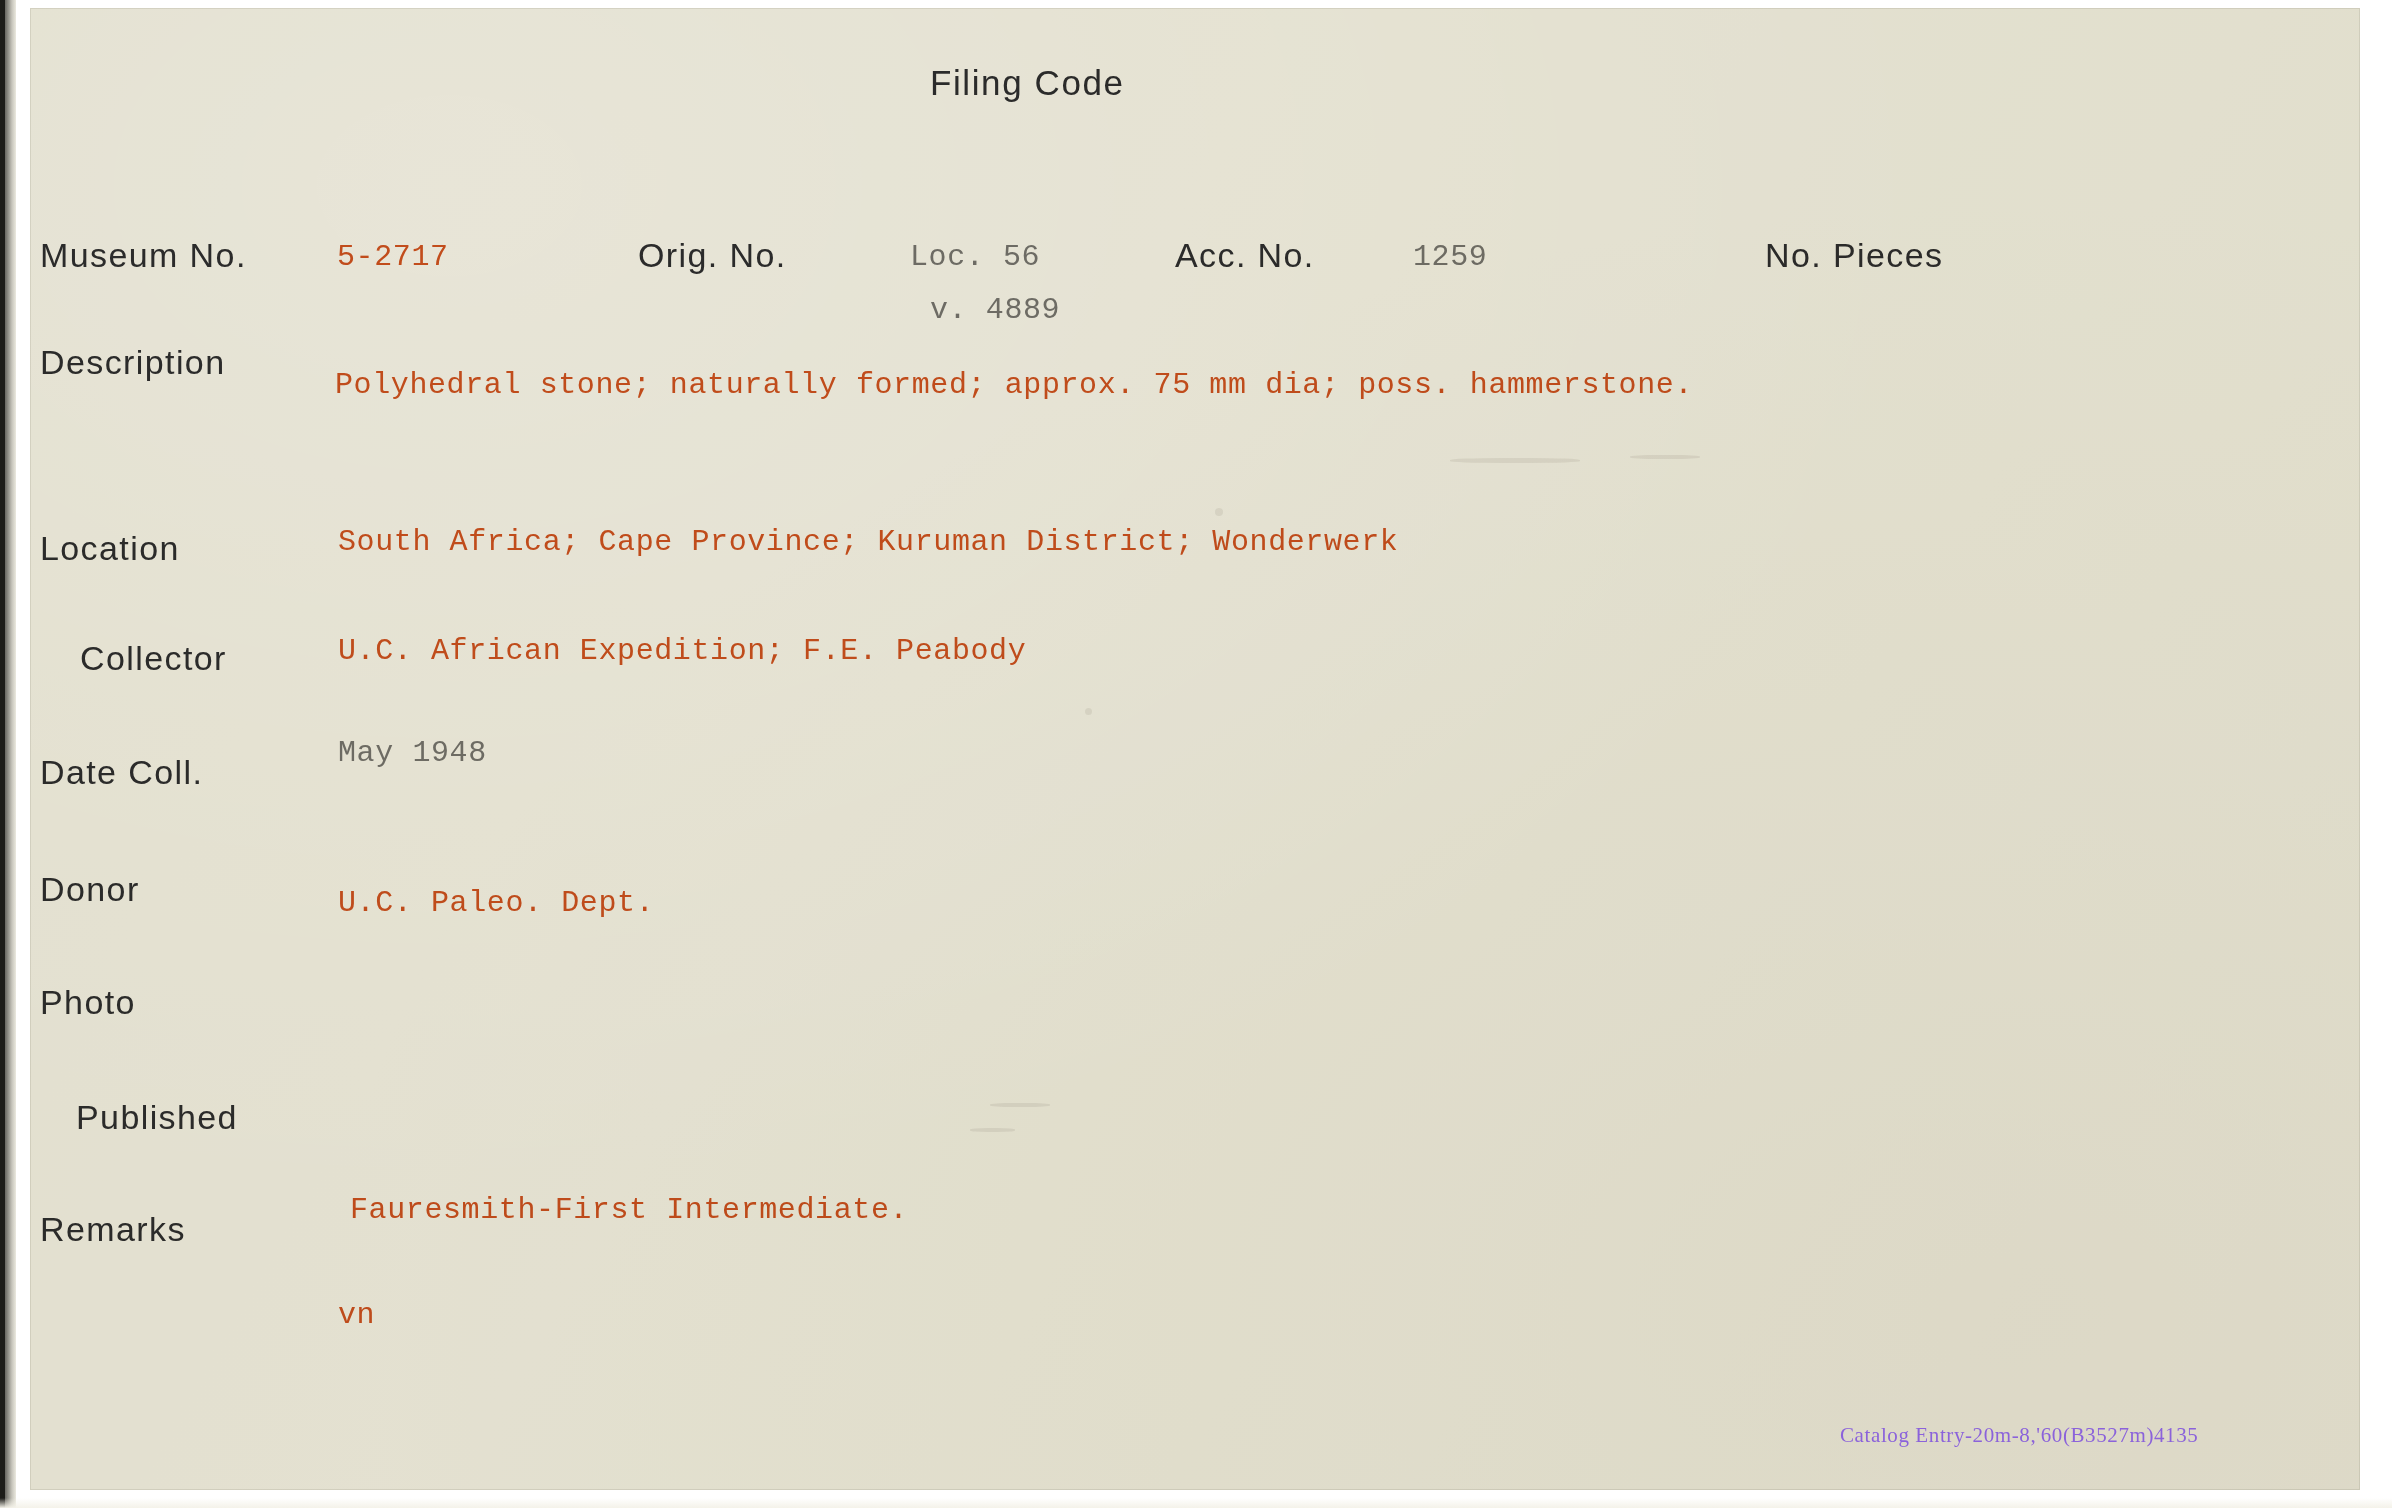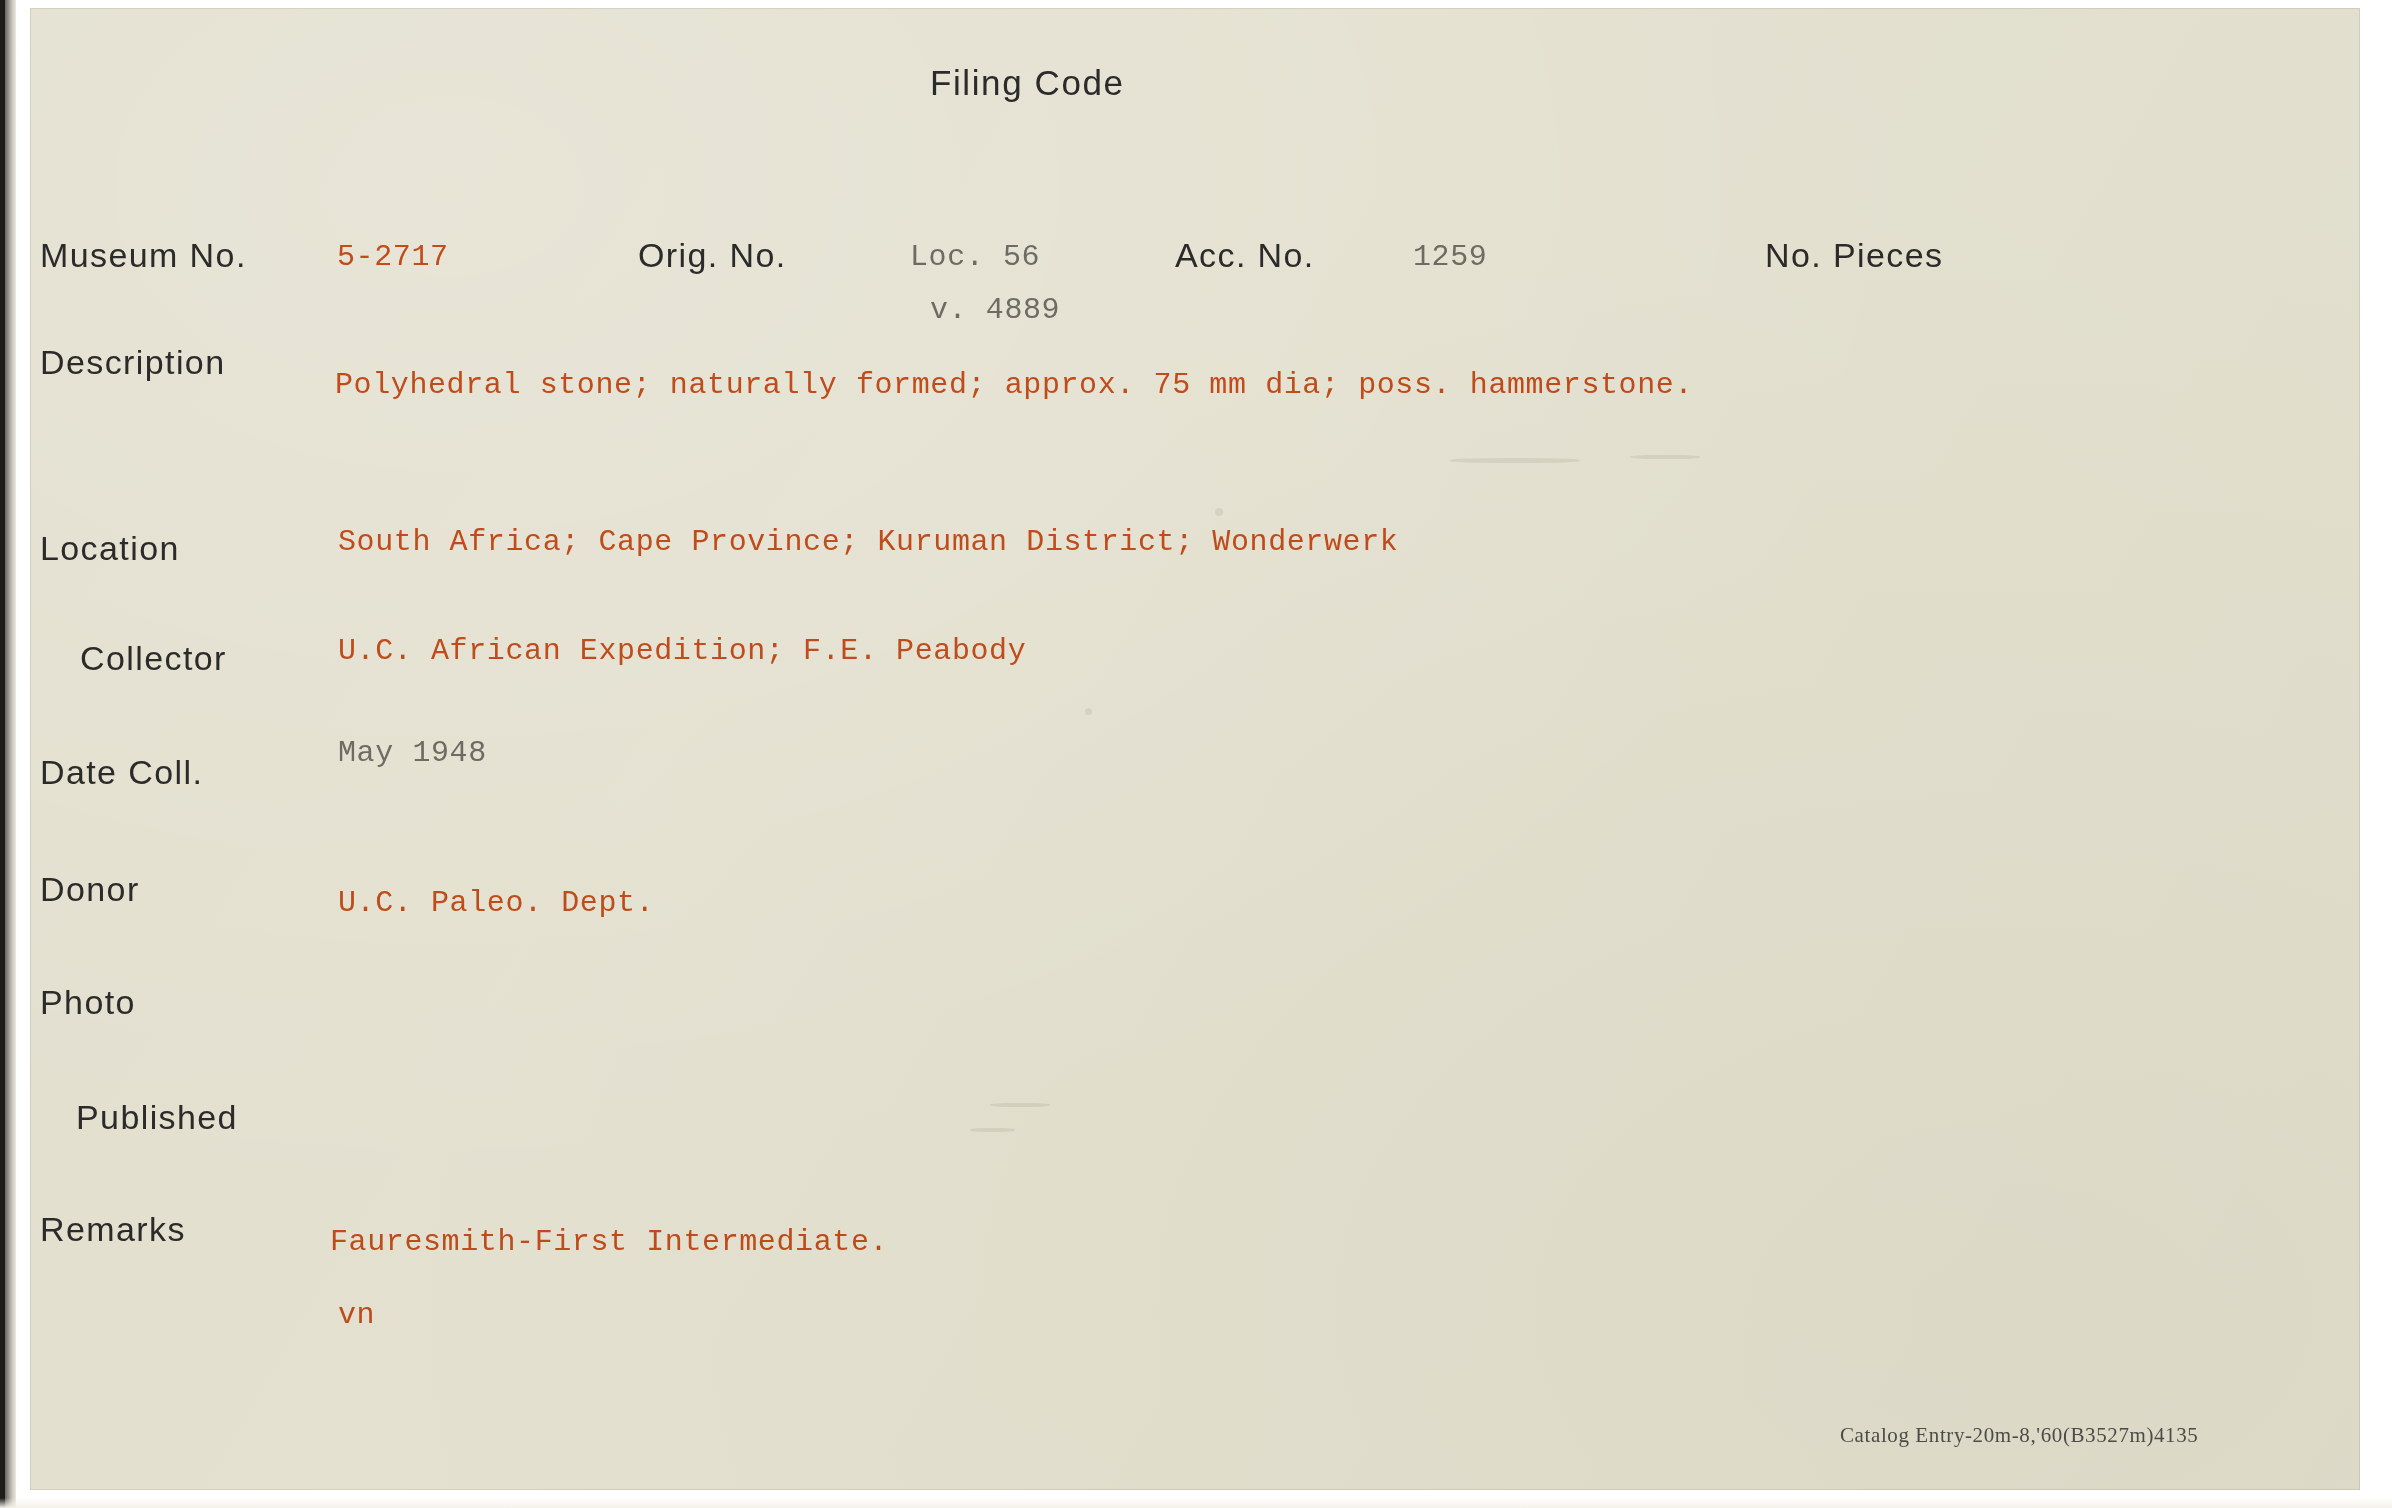--- a/index.html
+++ b/index.html
@@ -79,21 +79,21 @@
     letter-spacing: 0.6px;
     white-space: nowrap;
     opacity: .92;
   }
   .typed.faint {
     color: #55544f;
     opacity: .82;
   }
   .footer {
     position: absolute;
-    color: #404040;
+    color: #8b5cf6;
     font-family: "Liberation Serif", serif;
     font-size: 21px;
     letter-spacing: .6px;
     white-space: nowrap;
     opacity: .9;
   }
 
   
   .smudge {
     position: absolute;
@@ -138,21 +138,21 @@
   <div class="printed" style="left:10px; top:862px;">Donor</div>
   <div class="typed" style="left:308px; top:878px;">U.C. Paleo. Dept.</div>
 
   <div class="printed" style="left:10px; top:975px;">Photo</div>
   <div class="typed" style="left:308px; top:975px;"></div>
 
   <div class="printed" style="left:10px; top:1090px;margin-left:36px;">Published</div>
   <div class="typed" style="left:308px; top:1090px;"></div>
 
   <div class="printed" style="left:10px; top:1202px;">Remarks</div>
-  <div class="typed" style="left:300px; top:1185px;margin-top:32px;">Fauresmith-First Intermediate.</div>
+  <div class="typed" style="left:320px; top:1185px;">Fauresmith-First Intermediate.</div>
   <div class="typed" style="left:308px; top:1290px;">vn</div>
 
   <div class="footer" style="left:1810px; top:1415px;">Catalog Entry-20m-8,'60(B3527m)4135</div>
 
   <div class="smudge" style="left:1420px; top:450px; width:130px; height:5px;"></div>
   <div class="smudge" style="left:1600px; top:447px; width:70px; height:4px;"></div>
   <div class="smudge" style="left:960px;  top:1095px; width:60px; height:4px;"></div>
   <div class="smudge" style="left:940px;  top:1120px; width:45px; height:4px;"></div>
   <div class="smudge" style="left:1185px; top:500px; width:8px; height:8px; border-radius:50%;"></div>
   <div class="smudge" style="left:1055px; top:700px; width:7px; height:7px; border-radius:50%;"></div>

